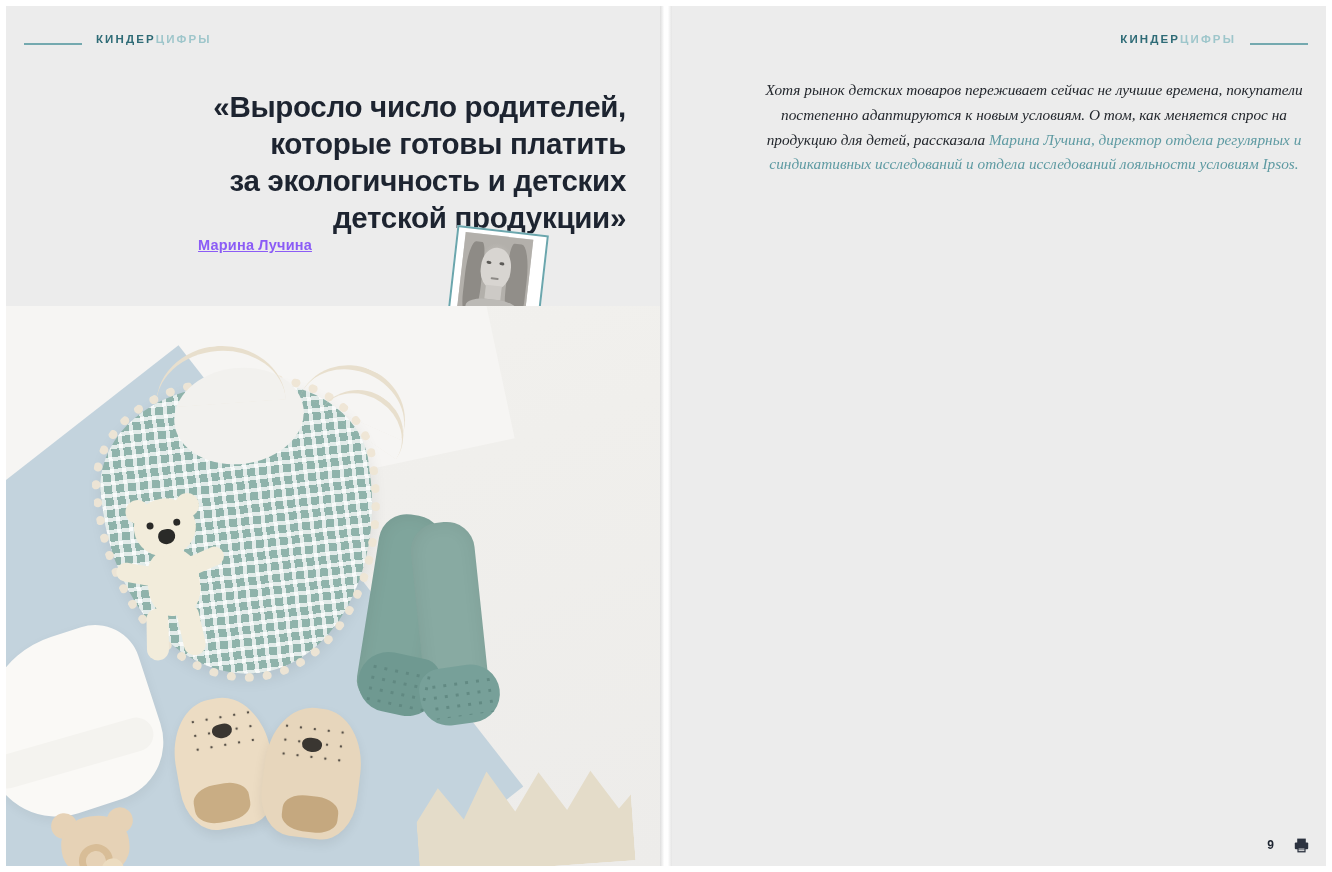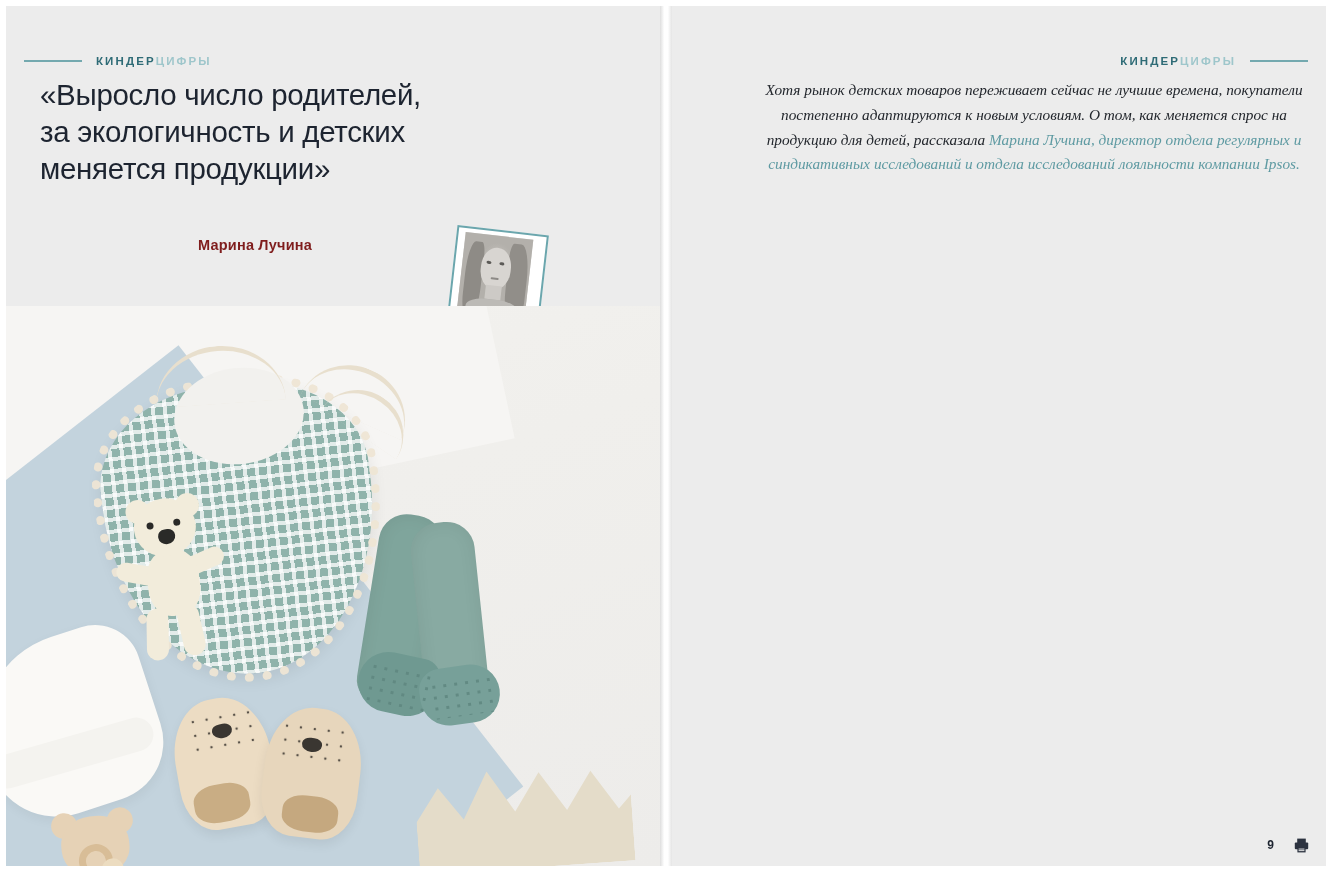--- a/index.html
+++ b/index.html
@@ -16,37 +16,37 @@
   .page-left  { width:666px; }
   .page-right { width:666px; }
   .gutter { position:absolute; left:660px; top:0; width:12px; height:872px;
             background:linear-gradient(to right,#dedede 0%,#ffffff 35%,#ffffff 65%,#e4e4e4 100%); z-index:40; }
   .page-edge-l { position:absolute; left:0; top:0; width:6px; height:872px; background:#ffffff; z-index:41;}
   .page-edge-r { position:absolute; right:0; top:0; width:6px; height:872px; background:#ffffff; z-index:41;}
   .page-edge-t { position:absolute; left:0; top:0; width:1332px; height:6px; background:#ffffff; z-index:41;}
   .page-edge-b { position:absolute; left:0; bottom:0; width:1332px; height:6px; background:#ffffff; z-index:41;}
 
   
-  .runhead { position:absolute; top:33px; display:flex; align-items:center; gap:14px;margin-top:22px; }
+  .runhead { position:absolute; top:33px; display:flex; align-items:flex-end; gap:14px; }
   .runhead-l { left:24px; }
   .runhead-r { right:24px; }
   .rh-rule { width:58px; height:2px; background:#5f9ea4; opacity:.85; }
   .rh-text { font-size:11.5px; font-weight:700; letter-spacing:2.1px; white-space:nowrap; }
   .rh-a { color:#2e6b76; }
   .rh-b { color:#9ec6cb; }
 
   
   .headline {
-    position:absolute; top:76px; left:40px; width:586px;
-    text-align:left;
-    font-size:29.5px; line-height:1.26; font-weight:400;
+    position:absolute; top:88px; left:40px; width:586px;
+    text-align:right;
+    font-size:29.5px; line-height:1.26; font-weight:700;
     color:#1d2430; letter-spacing:-0.3px;
   }
   .byline { position:absolute; top:237px; left:40px; width:430px; text-align:center; }
-  .byline-name { font-size:14.5px; font-weight:700; color:#7f1d1d; letter-spacing:.2px; }
+  .byline-name { font-size:14.5px; font-weight:700; color:#8b5cf6; letter-spacing:.2px;text-decoration:underline; }
   .byline-org { margin-top:5px; font-size:12px; font-weight:700; color:#4e9aa3; letter-spacing:1.2px; }
 
   
   .portrait-wrap { position:absolute; left:452px; top:230px; width:92px; height:92px; }
   .portrait-frame {
     position:absolute; inset:0; transform:rotate(6.5deg);
     border:2px solid #6ba6ad; background:#fff;
   }
   .portrait-photo {
     position:absolute; left:7px; top:4px; width:68px; height:86px;
@@ -188,22 +188,23 @@
 
     <div class="runhead runhead-l">
       <div class="rh-rule"></div>
       <div class="rh-text">
         <span class="rh-a">КИНДЕР</span><span class="rh-b">ЦИФРЫ</span>
       </div>
     </div>
 
     <div class="headline">
         <div>«Выросло число родителей,</div>
+        <div>которые готовы платить</div>
         <div>за экологичность и детских</div>
-        <div>меняется продукции»</div>
+        <div>детской продукции»</div>
       </div>
 
     <div class="byline">
       <div class="byline-name">Марина Лучина</div>
     </div>
 
     <div class="portrait-wrap">
       <div class="portrait-frame">
         <div class="portrait-photo">
           <div class="pp-hair-l"></div>
@@ -277,21 +278,21 @@
   <div class="page page-right">
 
     <div class="runhead runhead-r">
       <div class="rh-text">
         <span class="rh-a">КИНДЕР</span><span class="rh-b">ЦИФРЫ</span>
       </div>
       <div class="rh-rule"></div>
     </div>
 
     <div class="lede">
-      <span>Хотя рынок детских товаров переживает сейчас не лучшие времена, покупатели постепенно адаптируются к новым условиям. О том, как меняется спрос на продукцию для детей, рассказала </span><span class="tealit">Марина Лучина, директор отдела регулярных и синдикативных исследований и отдела исследований лояльности компании Ipsos.</span>
+      <span>Хотя рынок детских товаров переживает сейчас не лучшие времена, покупатели постепенно адаптируются к новым условиям. О том, как меняется спрос на продукцию для детей, рассказала </span><span class="tealit">Марина Лучина, директор отдела регулярных и синдикативных исследований и отдела исследований лояльности условиям Ipsos.</span>
     </div>
 
     <div class="pageno">9</div>
     <div class="foot-icon">
       <svg width="17" height="17" viewBox="0 0 17 17" aria-hidden="true">
         <rect x="4.2" y="1.6" width="8.6" height="4.4" fill="#2c3340"></rect>
         <rect x="1.8" y="5.6" width="13.4" height="6.6" rx="1" fill="#2c3340"></rect>
         <rect x="4.4" y="10.6" width="8.2" height="4.8" fill="#2c3340"></rect>
         <rect x="5.6" y="11.6" width="5.8" height="0.9" fill="#f2f2f2"></rect>
         <rect x="5.6" y="13.2" width="5.8" height="0.9" fill="#f2f2f2"></rect>

